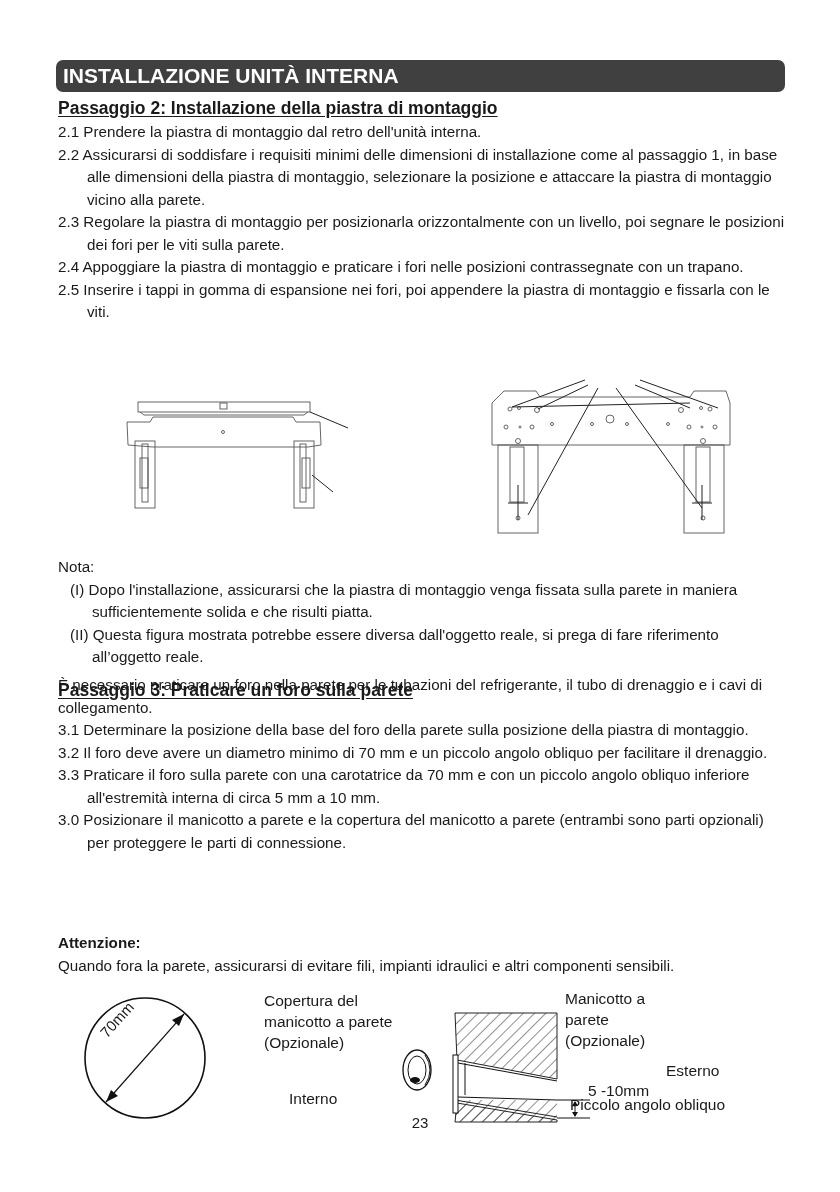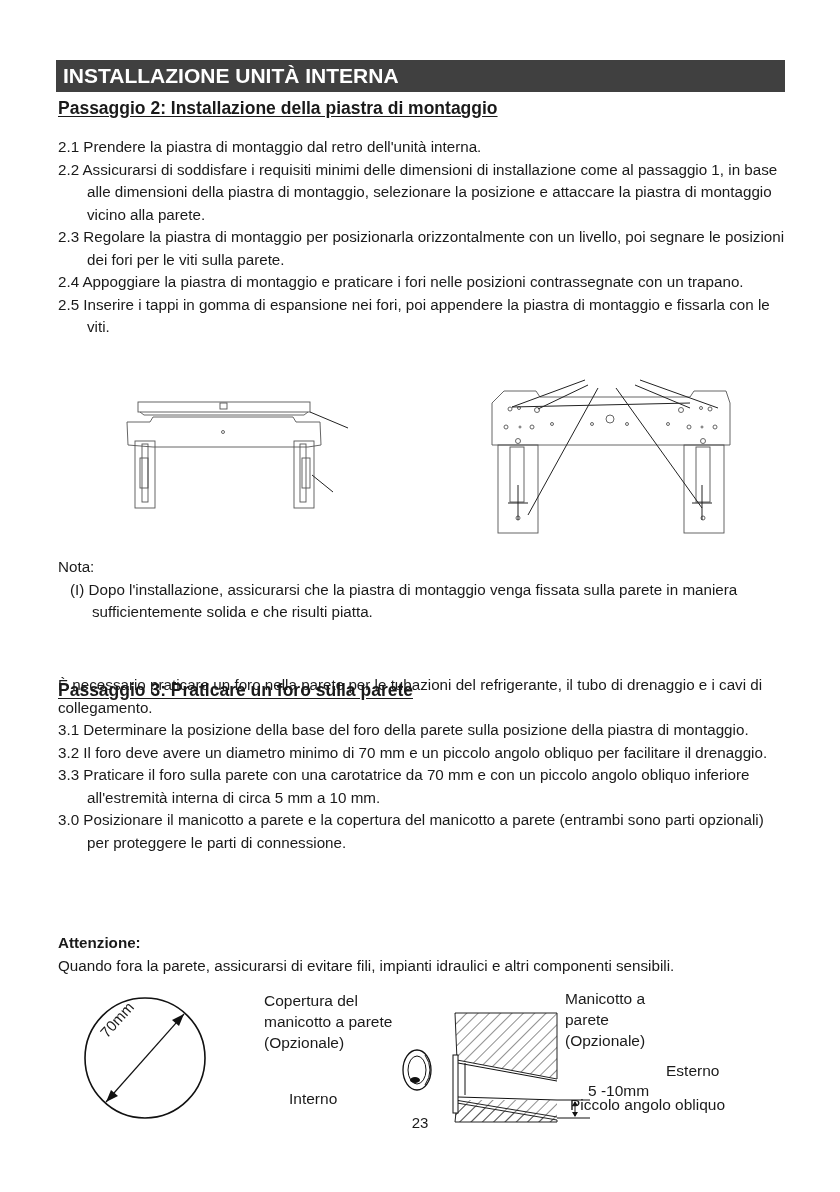--- a/index.html
+++ b/index.html
@@ -1,41 +1,41 @@
 <!DOCTYPE html>
 <html><head>
   <meta charset="utf-8">
   <style>
     html, body { margin: 0; padding: 0; background: #ffffff; }
     body { width: 840px; height: 1192px; position: relative; overflow: hidden;
            font-family: "Liberation Sans", sans-serif; color: #1a1a1a; }
     .banner { position: absolute; left: 56px; top: 60px; width: 729px; height: 32px;
               background: #404040; color: #ffffff; font-weight: bold; font-size: 21px;
-              line-height: 32px; padding-left: 7px; box-sizing: border-box; letter-spacing: 0px; }
+              line-height: 32px; padding-left: 7px; box-sizing: border-box; letter-spacing: 0px; border-radius: 7px; }
     .step-title { position: absolute; left: 58px; font-weight: bold; font-size: 17.5px;
                   text-decoration: underline; text-underline-offset: 2px; }
     .para { position: absolute; left: 58px; width: 730px; font-size: 15.2px; line-height: 22.5px; }
     .item { display: block; padding-left: 29px; text-indent: -29px; }
     .note-item { display: block; padding-left: 22px; text-indent: -22px; margin-left: 12px; }
     .nota-label, .att-body { display: block; }
     .att-label { display: block; font-weight: bold; }
     svg { position: absolute; }
     .lbl { position: absolute; font-size: 15.5px; line-height: 21px; }
     .page-num { position: absolute; left: 0; width: 840px; top: 1114px; text-align: center; font-size: 15px; }
   </style>
 </head>
 <body>
 
 <div class="banner">
   <span>INSTALLAZIONE UNITÀ INTERNA</span>
 </div>
 
 <div class="step-title" style="top:98px;">Passaggio 2: Installazione della piastra di montaggio</div>
 
-<div class="para" style="top:121px;margin-top:15px;">
+<div class="para" style="top:121px;">
   <span class="item">2.1 Prendere la piastra di montaggio dal retro dell'unità interna.</span>
   <span class="item">2.2 Assicurarsi di soddisfare i requisiti minimi delle dimensioni di installazione come al passaggio 1, in base alle dimensioni della piastra di montaggio, selezionare la posizione e attaccare la piastra di montaggio vicino alla parete.</span>
   <span class="item">2.3 Regolare la piastra di montaggio per posizionarla orizzontalmente con un livello, poi segnare le posizioni dei fori per le viti sulla parete.</span>
   <span class="item">2.4 Appoggiare la piastra di montaggio e praticare i fori nelle posizioni contrassegnate con un trapano.</span>
   <span class="item">2.5 Inserire i tappi in gomma di espansione nei fori, poi appendere la piastra di montaggio e fissarla con le viti.</span>
 </div>
 
 <svg style="left:100px;top:370px;" width="260" height="170" viewBox="0 0 260 170">
   <g fill="none" stroke="#555" stroke-width="0.9">
     <rect x="38" y="32" width="172" height="10"></rect>
@@ -96,20 +96,21 @@
     <line x1="38" y1="120" x2="38" y2="155"></line>
     <line x1="28" y1="138" x2="48" y2="138"></line>
     <line x1="222" y1="120" x2="222" y2="155"></line>
     <line x1="212" y1="138" x2="232" y2="138"></line>
   </g>
 </svg>
 
 <div class="para" style="top:556px;">
   <span class="nota-label">Nota:</span>
   <span class="note-item">(I) Dopo l'installazione, assicurarsi che la piastra di montaggio venga fissata sulla parete in maniera sufficientemente solida e che risulti piatta.</span>
+  <span class="note-item">(II) Questa figura mostrata potrebbe essere diversa dall'oggetto reale, si prega di fare riferimento all’oggetto reale.</span>
 </div>
 
 <div class="step-title" style="top:680px;">Passaggio 3: Praticare un foro sulla parete</div>
 
 <div class="para" style="top:674px;">
   <span class="att-body">È necessario praticare un foro nella parete per le tubazioni del refrigerante, il tubo di drenaggio e i cavi di collegamento.</span>
   <span class="item">3.1 Determinare la posizione della base del foro della parete sulla posizione della piastra di montaggio.</span>
   <span class="item">3.2 Il foro deve avere un diametro minimo di 70 mm e un piccolo angolo obliquo per facilitare il drenaggio.</span>
   <span class="item">3.3 Praticare il foro sulla parete con una carotatrice da 70 mm e con un piccolo angolo obliquo inferiore all'estremità interna di circa 5 mm a 10 mm.</span>
   <span class="item">3.0 Posizionare il manicotto a parete e la copertura del manicotto a parete (entrambi sono parti opzionali) per proteggere le parti di connessione.</span>

